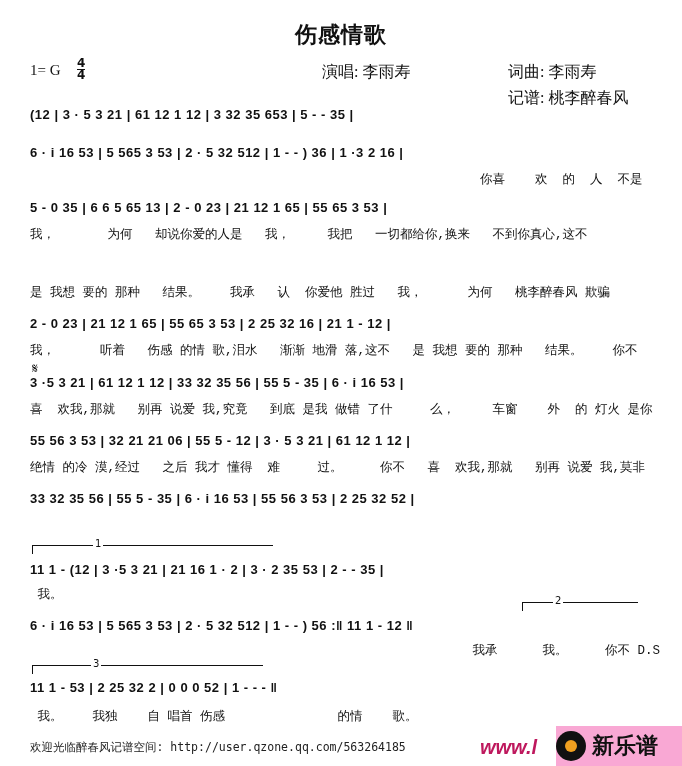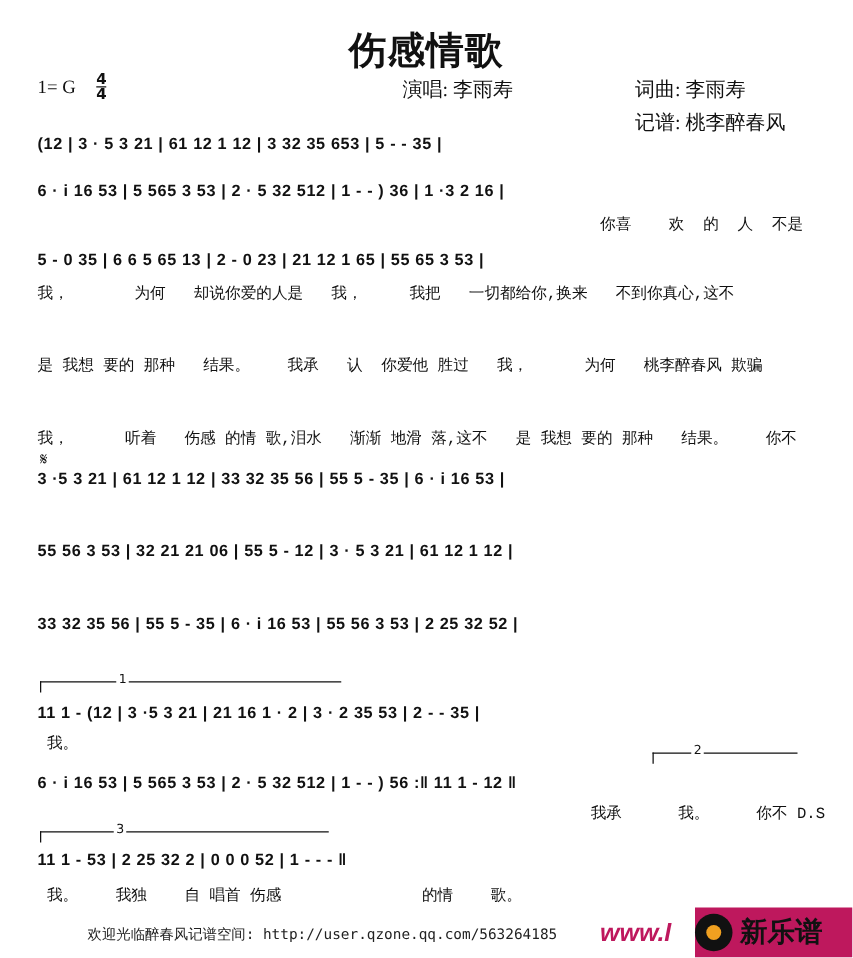--- a/index.html
+++ b/index.html
@@ -1,29 +1,29 @@
 <!DOCTYPE html>
 <html><head>
 <meta charset="utf-8">
 <style>
   html, body { margin:0; padding:0; background:#fff; }
   body { width:682px; height:766px; position:relative; overflow:hidden; font-family:"DejaVu Sans", sans-serif; color:#111; }
-  .title { position:absolute; left:0; width:682px; top:20px; text-align:center; font-size:30px; font-weight:bold; font-family:"DejaVu Serif", serif; letter-spacing:1px; }
+  .title { position:absolute; left:0; width:682px; top:20px; text-align:center; font-size:22px; font-weight:bold; font-family:"DejaVu Serif", serif; letter-spacing:1px; }
   .meta { position:absolute; font-size:16px; font-family:Liberation Serif, serif; }
   .key { left:30px; top:62px; font-size:15px; }
   .ts { position:absolute; left:77px; top:58px; font-size:12px; font-weight:bold; line-height:11px; text-align:center; }
   .singer { left:322px; top:62px; }
   .composer { left:508px; top:62px; }
   .transcriber { left:508px; top:88px; }
   .row { position:absolute; left:30px; width:622px; height:28px; }
   .notes { position:absolute; left:0; top:0; width:622px; white-space:nowrap; font-size:13px; font-weight:bold; font-family:"Liberation Sans", sans-serif; letter-spacing:0.5px; }
   .lyr { position:absolute; left:0; width:622px; white-space:pre; font-size:12.5px; font-family:Liberation Mono, monospace; }
-  .footer { position:absolute; left:30px; top:740px; font-size:11.5px; font-family:"DejaVu Sans Mono", monospace; color:#222;margin-left:40px; }
+  .footer { position:absolute; left:30px; top:740px; font-size:11.5px; font-family:"DejaVu Sans Mono", monospace; color:#222; }
   .wm-text { position:absolute; left:480px; top:736px; font-size:20px; font-weight:bold; font-style:italic; color:#be185d; font-family:"Liberation Sans", sans-serif; }
-  .wm-logo { position:absolute; left:556px; top:726px; width:126px; height:40px; background:#be185d; display:flex; align-items:center; }
+  .wm-logo { position:absolute; left:556px; top:726px; width:126px; height:40px; background:#f9a8d4; display:flex; align-items:center; }
   .disc { width:30px; height:30px; border-radius:50%; background:#111; display:flex; align-items:center; justify-content:center; margin-right:6px; }
   .disc span { width:12px; height:12px; border-radius:50%; background:#f0a020; }
   .wm-cn { font-size:22px; font-weight:bold; color:#111; }
   .volta { position:absolute; border-top:1px solid #111; border-left:1px solid #111; height:8px; font-size:10px; }
   .volta span { position:absolute; top:-8px; background:#fff; padding:0 2px; }
   .segno { position:absolute; left:32px; top:360px; font-size:14px; }
 </style>
 </head>
 <body>
 
@@ -46,28 +46,31 @@
   <div class="lyr" style="top:26px">                                                            你喜    欢  的  人  不是</div>
 </div>
 <div class="row" style="top:200px">
   <div class="notes">5 - 0 35 | 6 6 5 65 13 | 2 - 0 23 | 21 12 1 65 | 55 65 3 53 |</div>
   <div class="lyr" style="top:26px">我，       为何   却说你爱的人是   我，     我把   一切都给你,换来   不到你真心,这不</div>
 </div>
 <div class="row" style="top:258px">
   <div class="lyr" style="top:26px">是 我想 要的 那种   结果。    我承   认  你爱他 胜过   我，      为何   桃李醉春风 欺骗</div>
 </div>
 <div class="row" style="top:316px">
+  <div class="notes">2 - 0 23 | 21 12 1 65 | 55 65 3 53 | 2 25 32 16 | 21 1 - 12 |</div>
   <div class="lyr" style="top:26px">我，      听着   伤感 的情 歌,泪水   渐渐 地滑 落,这不   是 我想 要的 那种   结果。    你不</div>
 </div>
 <div class="segno">𝄋</div>
 <div class="row" style="top:375px">
   <div class="notes">3 ·5 3 21 | 61 12 1 12 | 33 32 35 56 | 55 5 - 35 | 6 · i 16 53 |</div>
+  <div class="lyr" style="top:26px">喜  欢我,那就   别再 说爱 我,究竟   到底 是我 做错 了什     么，     车窗    外  的 灯火 是你</div>
 </div>
 <div class="row" style="top:433px">
   <div class="notes">55 56 3 53 | 32 21 21 06 | 55 5 - 12 | 3 · 5 3 21 | 61 12 1 12 |</div>
+  <div class="lyr" style="top:26px">绝情 的冷 漠,经过   之后 我才 懂得  难     过。     你不   喜  欢我,那就   别再 说爱 我,莫非</div>
 </div>
 <div class="row" style="top:491px">
   <div class="notes">33 32 35 56 | 55 5 - 35 | 6 · i 16 53 | 55 56 3 53 | 2 25 32 52 |</div>
 </div>
 <div class="volta" style="left:32px; top:545px; width:240px;">
     <span style="left:60px">1</span>
   </div>
 <div class="row" style="top:562px">
   <div class="notes">11 1 - (12 | 3 ·5 3 21 | 21 16 1 · 2 | 3 · 2 35 53 | 2 - - 35 |</div>
   <div class="lyr" style="top:24px"> 我。</div>

